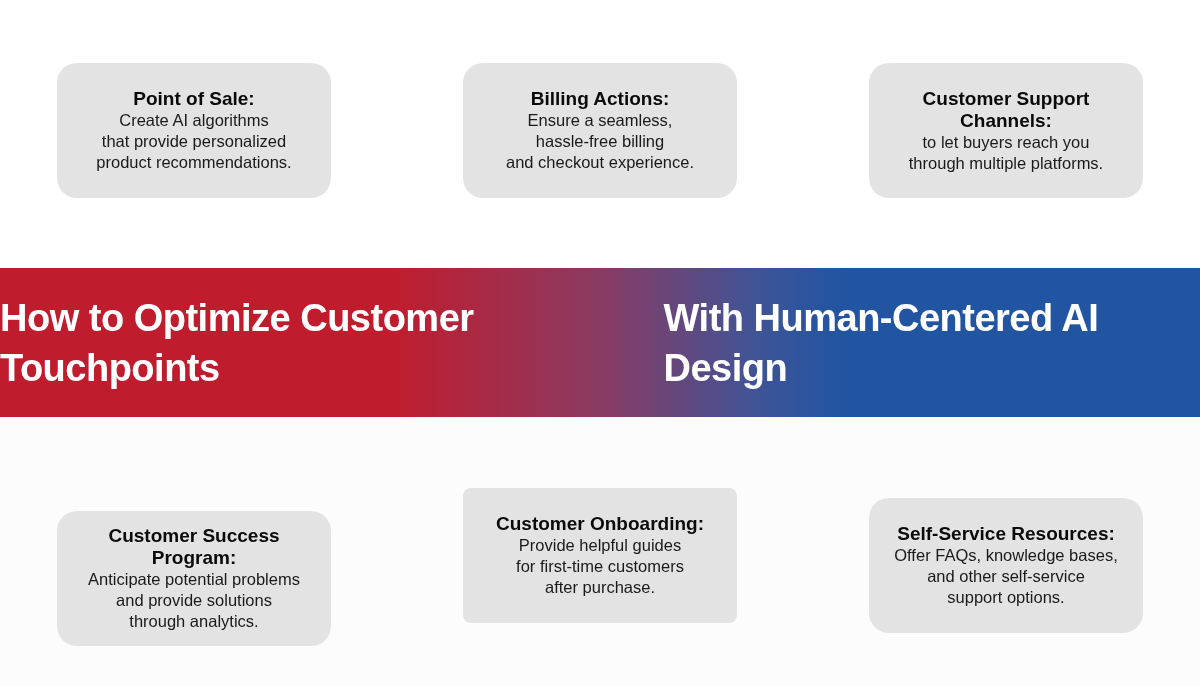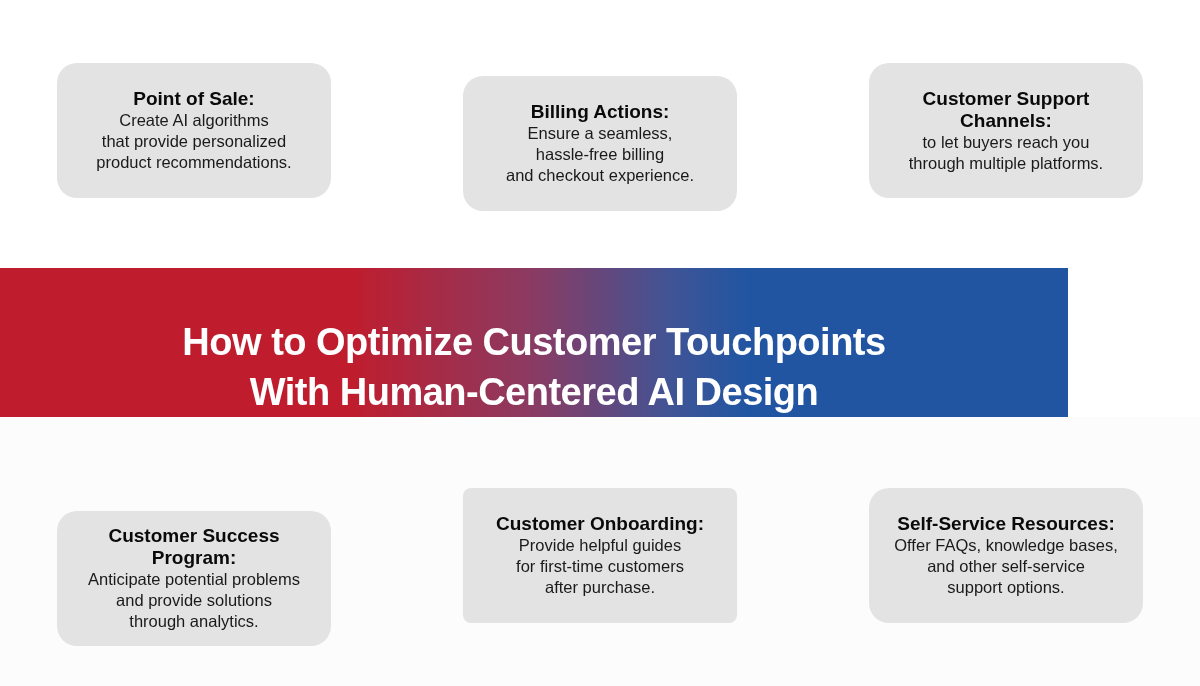--- a/index.html
+++ b/index.html
@@ -12,42 +12,42 @@
   .card {
     position: absolute; width: 274px; height: 135px;
     background: #e3e3e4; border-radius: 20px;
     display: flex; flex-direction: column; align-items: center; justify-content: center;
     text-align: center; color: #111;
     box-sizing: border-box; padding: 0 8px;
   }
   .card .title { font-weight: bold; font-size: 19px; line-height: 22px; color: #0a0a0a; }
   .card .desc { font-size: 16.5px; line-height: 21px; color: #1a1a1a; }
   .banner {
-    position: absolute; left: 0; top: 268px; width: 1068px; height: 149px;
+    position: absolute; left: 0; top: 268px; width: 1200px; height: 149px;
     background: linear-gradient(90deg, #bf1d2e 0%, #bf1d2e 33%, #8a3b63 50%, #3f5496 63%, #2155a2 70%, #2155a2 100%);
-    display: flex; flex-direction: column; align-items: center; justify-content: flex-end;
+    display: flex; flex-direction: row; align-items: center; justify-content: flex-start;
   }
   .banner .line {
     color: #ffffff; font-weight: bold; font-size: 38px; line-height: 50px;
     letter-spacing: -0.5px;
   }
 </style>
 </head>
 <body>
 
 <div class="bottom-bg"></div>
 
 <div class="card" style="left:57px; top:63px;">
   <div class="title">Point of Sale:</div>
   <div class="desc">Create AI algorithms</div>
   <div class="desc">that provide personalized</div>
   <div class="desc">product recommendations.</div>
 </div>
 
-<div class="card" style="left:463px; top:76px;">
+<div class="card" style="left:463px; top:63px;">
   <div class="title">Billing Actions:</div>
   <div class="desc">Ensure a seamless,</div>
   <div class="desc">hassle-free billing</div>
   <div class="desc">and checkout experience.</div>
 </div>
 
 <div class="card" style="left:869px; top:63px;">
   <div class="title">Customer Support</div>
   <div class="title">Channels:</div>
   <div class="desc">to let buyers reach you</div>
@@ -67,18 +67,18 @@
   <div class="desc">through analytics.</div>
 </div>
 
 <div class="card" style="left:463px; top:488px;border-radius:8px;">
   <div class="title">Customer Onboarding:</div>
   <div class="desc">Provide helpful guides</div>
   <div class="desc">for first-time customers</div>
   <div class="desc">after purchase.</div>
 </div>
 
-<div class="card" style="left:869px; top:488px;">
+<div class="card" style="left:869px; top:498px;">
   <div class="title">Self-Service Resources:</div>
   <div class="desc">Offer FAQs, knowledge bases,</div>
   <div class="desc">and other self-service</div>
   <div class="desc">support options.</div>
 </div>
 
 </body></html>

